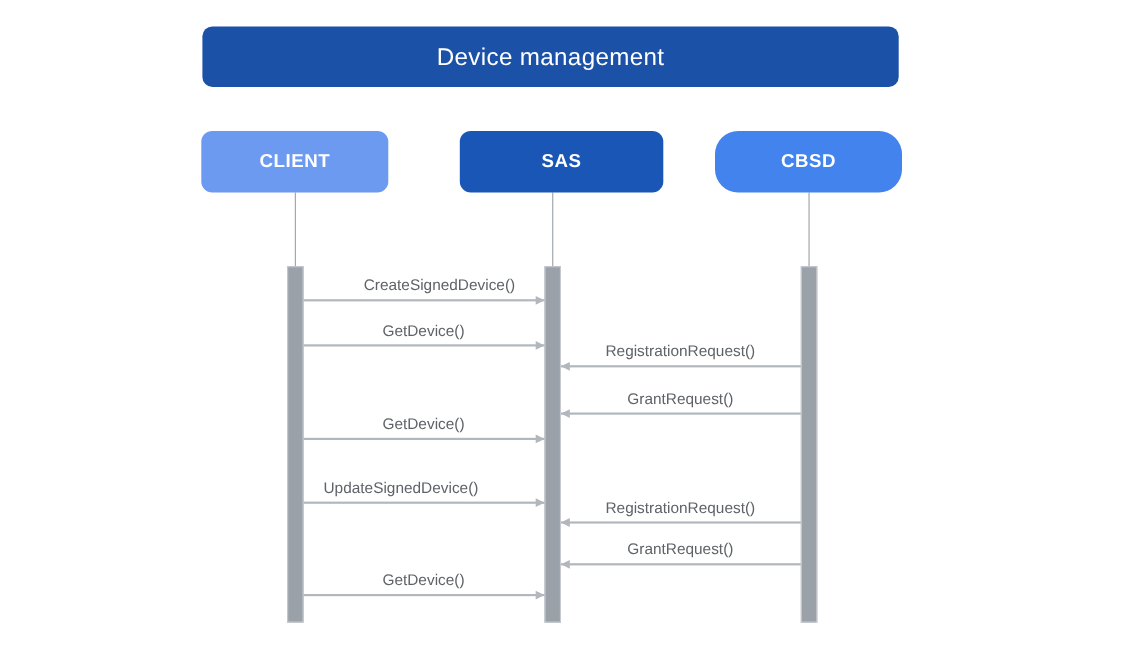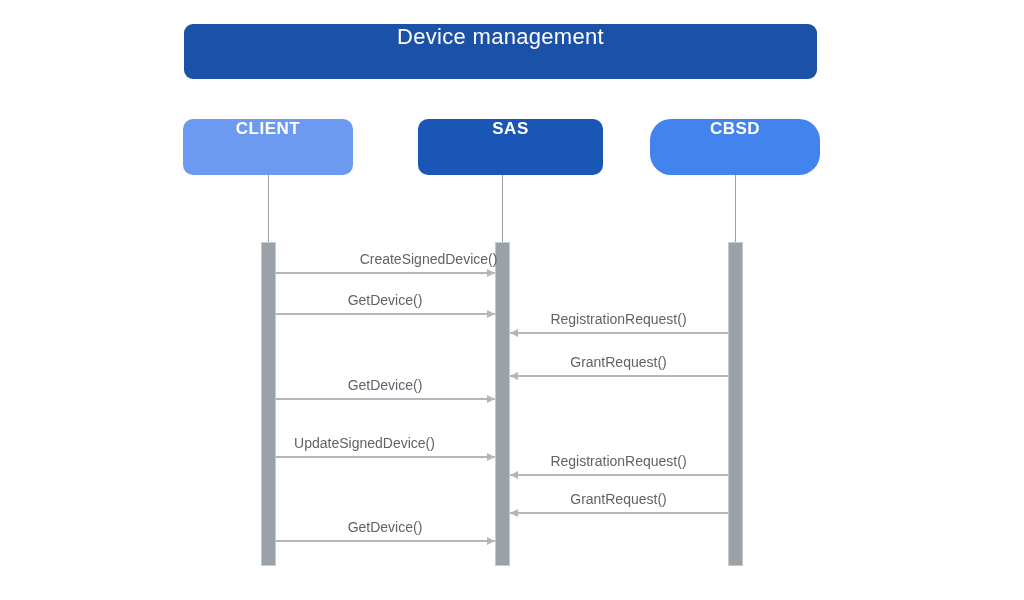--- a/index.html
+++ b/index.html
@@ -7,31 +7,32 @@
     position: relative;
     width: 1024px;
     height: 600px;
     background: #ffffff;
     overflow: hidden;
     font-family: "Liberation Sans", sans-serif;
   }
   .title-bar {
     position: absolute;
     display: flex;
+    align-items: center;
     justify-content: center;
     border-radius: 9px;
     color: #ffffff;
     font-size: 22px;
     font-weight: 400;
     letter-spacing: 0.3px;
   }
   .actor-box {
     position: absolute;
     display: flex;
-    align-items: flex-start;
+    align-items: center;
     justify-content: center;
     border-radius: 10px;
     color: #ffffff;
     font-size: 17px;
     font-weight: 700;
     letter-spacing: 0.5px;
   }
   .lifeline {
     position: absolute;
     width: 1px;
@@ -76,21 +77,21 @@
       </div>
     </div>
   <div id="layer-bars">
       <div class="activation-bar" style="left: 260.5px; top: 242px; width: 15px; height: 324px; background: rgb(154, 161, 169);"></div>
       <div class="activation-bar" style="left: 494.5px; top: 242px; width: 15px; height: 324px; background: rgb(154, 161, 169);"></div>
       <div class="activation-bar" style="left: 727.5px; top: 242px; width: 15px; height: 324px; background: rgb(154, 161, 169);"></div>
     </div>
   <div id="layer-messages">
       <div class="msg-line" style="left: 275.5px; width: 219px; top: 272px; background: rgb(178, 183, 189);"></div>
       <div class="msg-arrowhead" style="border-top: 4px solid transparent; border-bottom: 4px solid transparent; top: 269px; border-left: 8px solid rgb(178, 183, 189); left: 486.5px;"></div>
-      <div class="msg-label" style="left: 275.5px; width: 248px; top: 249px; color: rgb(95, 99, 104); margin-left: 29px;">CreateSignedDevice()</div>
+      <div class="msg-label" style="left: 275.5px; width: 248px; top: 249px; color: rgb(95, 99, 104);">CreateSignedDevice()</div>
       <div class="msg-line" style="left: 275.5px; width: 219px; top: 313px; background: rgb(178, 183, 189);"></div>
       <div class="msg-arrowhead" style="border-top: 4px solid transparent; border-bottom: 4px solid transparent; top: 310px; border-left: 8px solid rgb(178, 183, 189); left: 486.5px;"></div>
       <div class="msg-label" style="left: 275.5px; width: 219px; top: 290px; color: rgb(95, 99, 104);">GetDevice()</div>
       <div class="msg-line" style="left: 509.5px; width: 218px; top: 332px; background: rgb(178, 183, 189);"></div>
       <div class="msg-arrowhead" style="border-top: 4px solid transparent; border-bottom: 4px solid transparent; top: 329px; border-right: 8px solid rgb(178, 183, 189); left: 509.5px;"></div>
       <div class="msg-label" style="left: 509.5px; width: 218px; top: 309px; color: rgb(95, 99, 104);">RegistrationRequest()</div>
       <div class="msg-line" style="left: 509.5px; width: 218px; top: 375px; background: rgb(178, 183, 189);"></div>
       <div class="msg-arrowhead" style="border-top: 4px solid transparent; border-bottom: 4px solid transparent; top: 372px; border-right: 8px solid rgb(178, 183, 189); left: 509.5px;"></div>
       <div class="msg-label" style="left: 509.5px; width: 218px; top: 352px; color: rgb(95, 99, 104);">GrantRequest()</div>
       <div class="msg-line" style="left: 275.5px; width: 219px; top: 398px; background: rgb(178, 183, 189);"></div>

